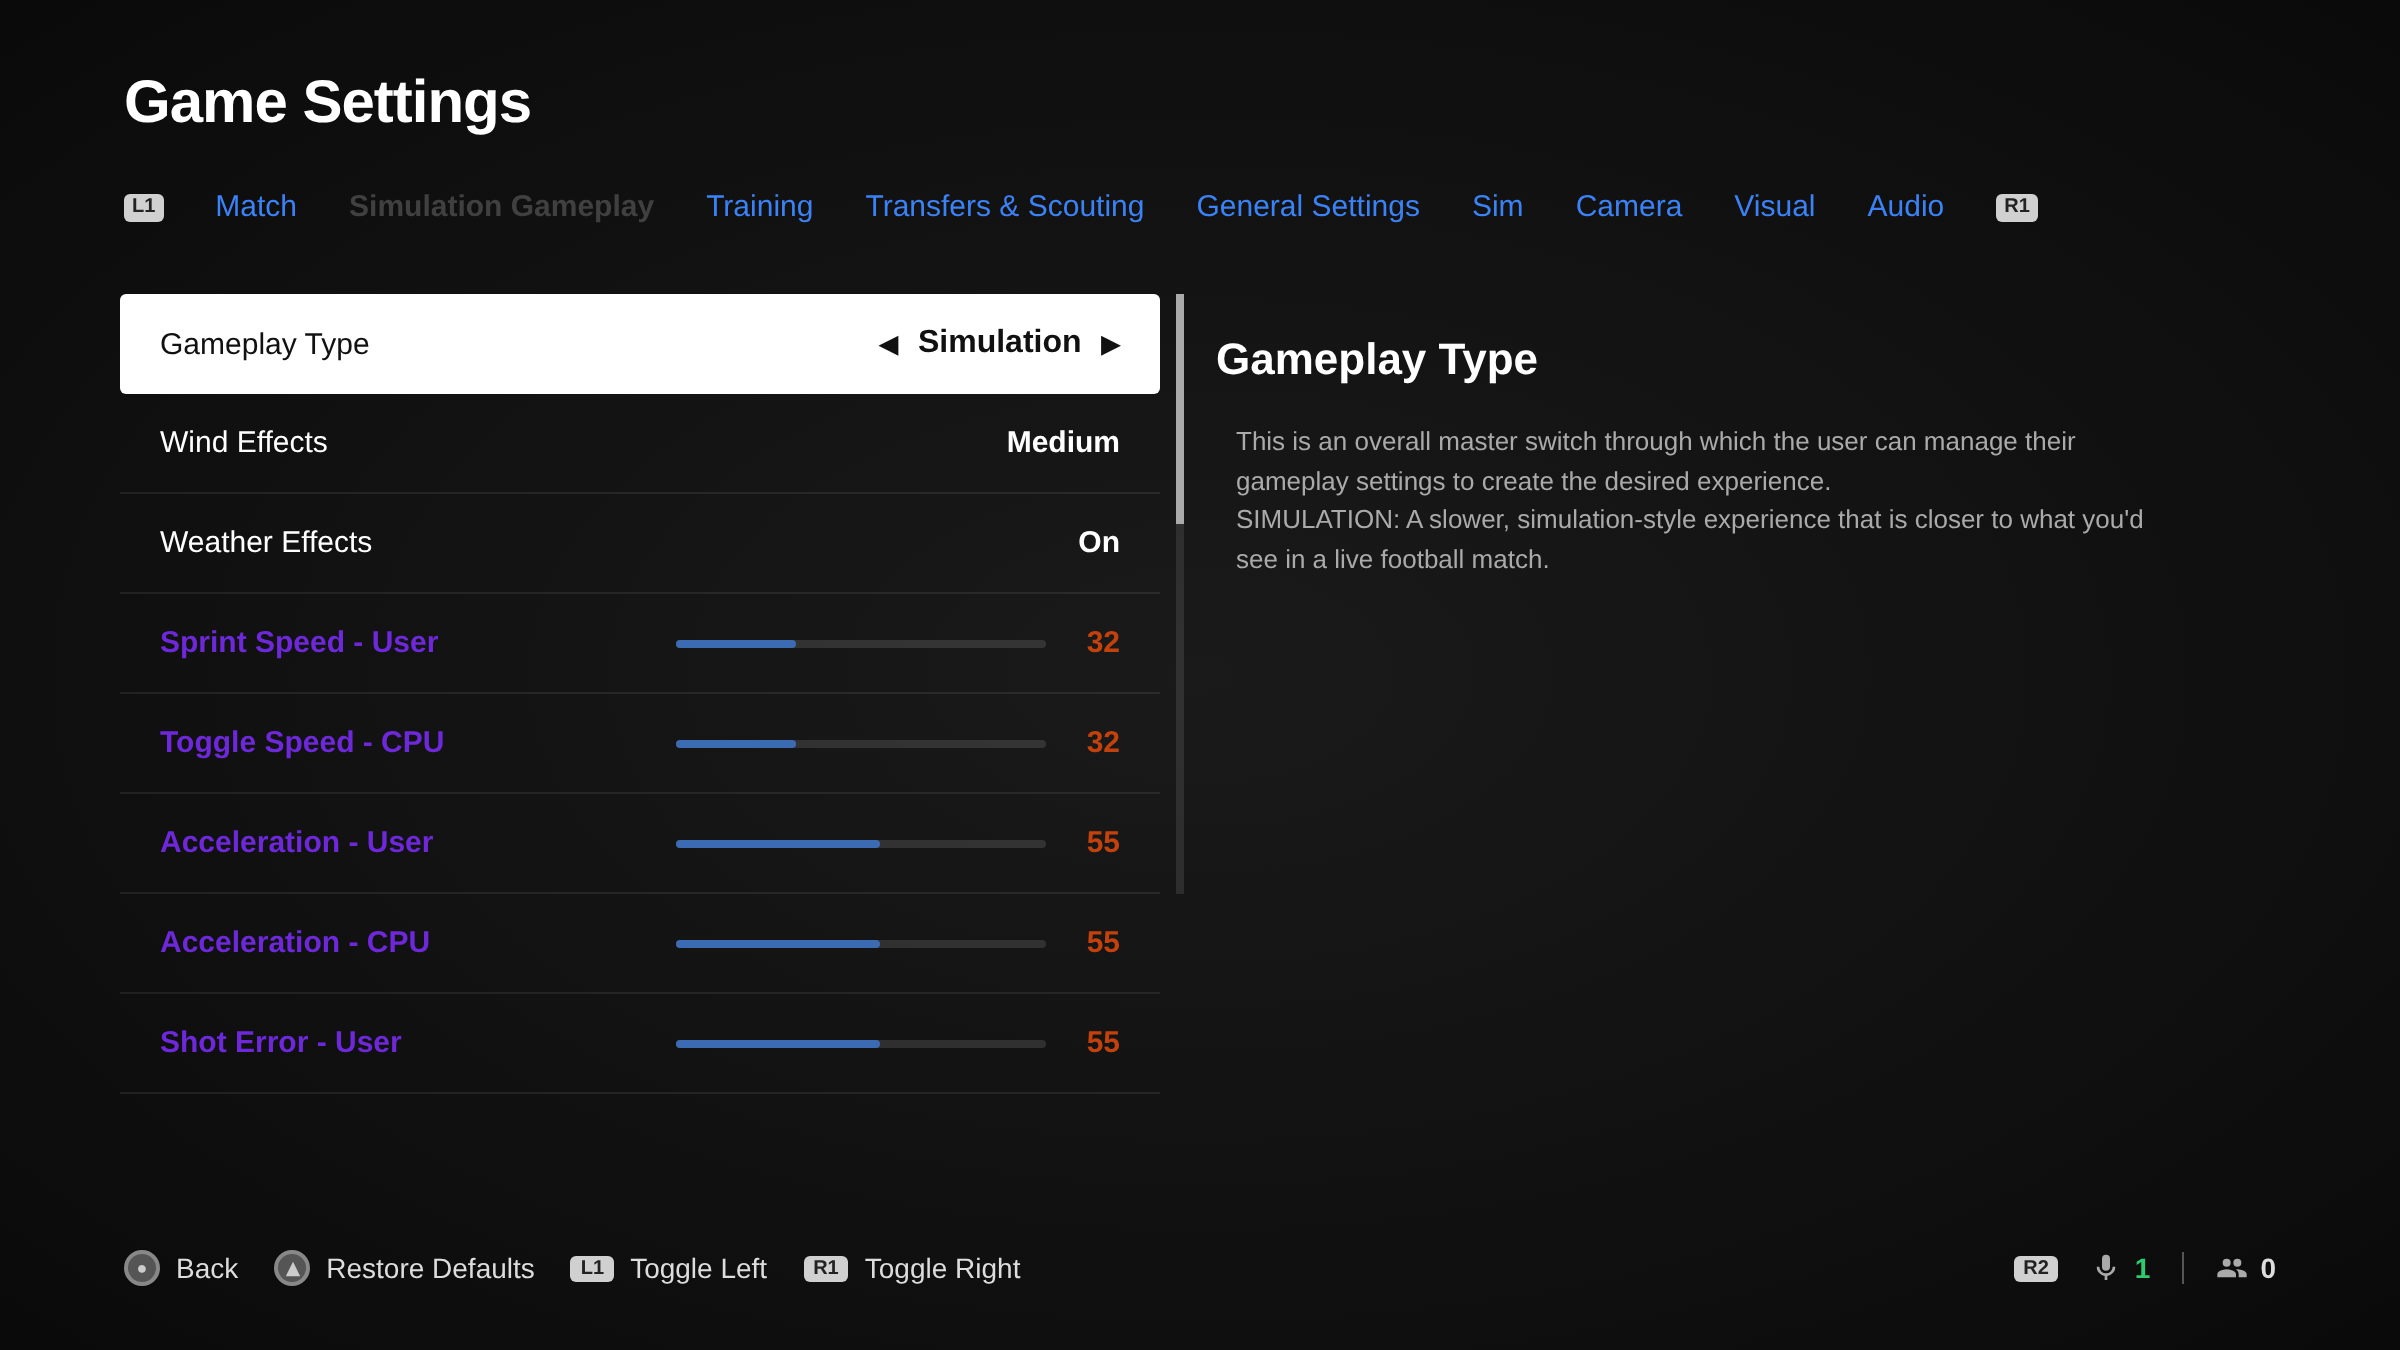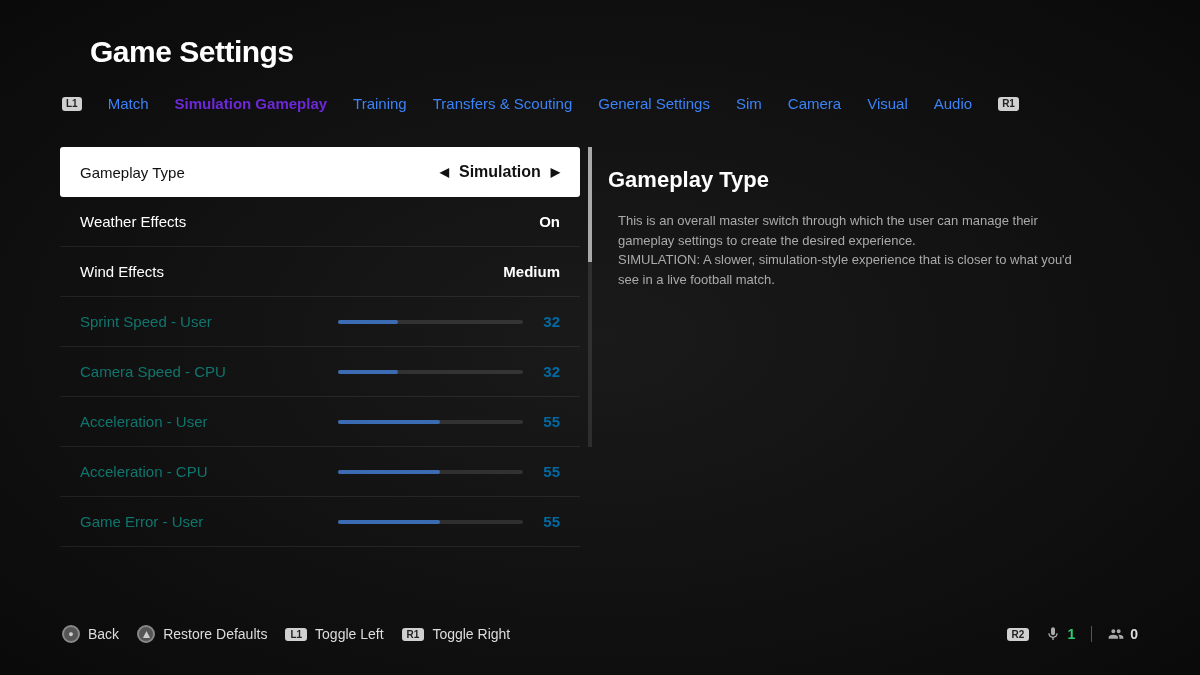--- a/index.html
+++ b/index.html
@@ -12,21 +12,20 @@
     overflow: hidden;
     position: relative;
   }
   .page-title {
     position: absolute;
     top: 35px;
     left: 62px;
     font-size: 30px;
     font-weight: 800;
     letter-spacing: -0.5px;
-    margin-left: 28px;
   }
   .tabs {
     position: absolute;
     top: 95px;
     left: 62px;
     display: flex;
     align-items: center;
     gap: 26px;
     font-size: 15px;
   }
@@ -37,21 +36,21 @@
     font-weight: 700;
     padding: 1px 4px;
     border-radius: 3px;
     line-height: 1.2;
   }
   .tab-item {
     color: #3b82f6;
     cursor: pointer;
   }
   .tab-item.active {
-    color: #6d28d9;
+    color: #404040;
     font-weight: 700;
   }
   .content {
     position: absolute;
     top: 147px;
     left: 60px;
     right: 60px;
     display: flex;
     gap: 28px;
   }
@@ -83,22 +82,22 @@
     padding: 0 20px;
     border-bottom: 1px solid rgba(255,255,255,0.08);
   }
   .row.selected {
     background: #fff;
     color: #111;
     border-radius: 3px;
     border-bottom: none;
   }
   .row-label { font-size: 15px; }
-  .row.dim .row-label { color: #0f766e; }
-  .row.dim .row-value { color: #0369a1; }
+  .row.dim .row-label { color: #6d28d9; font-weight: bold; }
+  .row.dim .row-value { color: #c2410c; }
   .row-value {
     font-size: 15px;
     font-weight: 800;
     display: flex;
     align-items: center;
     gap: 10px;
   }
   .selector {
     display: flex;
     align-items: center;
@@ -200,41 +199,41 @@
     <div class="row selected">
       <span class="row-label">Gameplay Type</span>
       <span class="selector">
         <span class="arrow">◀</span>
         <span>Simulation</span>
         <span class="arrow">▶</span>
       </span>
     </div>
 
     <div class="row">
+      <span class="row-label">Wind Effects</span>
+      <span class="row-value">Medium</span>
+    </div>
+
+    <div class="row">
       <span class="row-label">Weather Effects</span>
       <span class="row-value">On</span>
     </div>
 
-    <div class="row">
-      <span class="row-label">Wind Effects</span>
-      <span class="row-value">Medium</span>
-    </div>
-
     <div class="row dim">
       <span class="row-label">Sprint Speed - User</span>
       <span class="row-value">
         <span class="slider-track">
             <span class="slider-fill" style="width:32%"></span>
           </span>
         <span>32</span>
       </span>
     </div>
 
     <div class="row dim">
-      <span class="row-label">Camera Speed - CPU</span>
+      <span class="row-label">Toggle Speed - CPU</span>
       <span class="row-value">
         <span class="slider-track">
             <span class="slider-fill" style="width:32%"></span>
           </span>
         <span>32</span>
       </span>
     </div>
 
     <div class="row dim">
       <span class="row-label">Acceleration - User</span>
@@ -250,21 +249,21 @@
       <span class="row-label">Acceleration - CPU</span>
       <span class="row-value">
         <span class="slider-track">
             <span class="slider-fill" style="width:55%"></span>
           </span>
         <span>55</span>
       </span>
     </div>
 
     <div class="row dim">
-      <span class="row-label">Game Error - User</span>
+      <span class="row-label">Shot Error - User</span>
       <span class="row-value">
         <span class="slider-track">
             <span class="slider-fill" style="width:55%"></span>
           </span>
         <span>55</span>
       </span>
     </div>
 
 
   </div>

